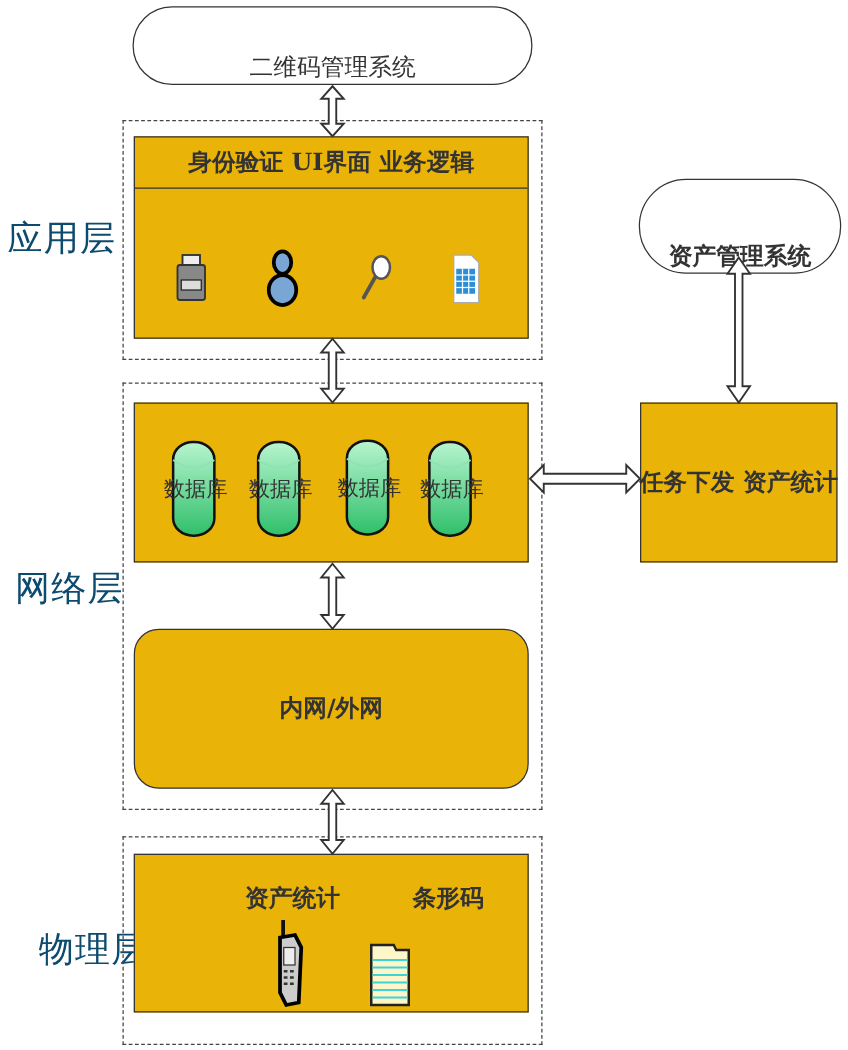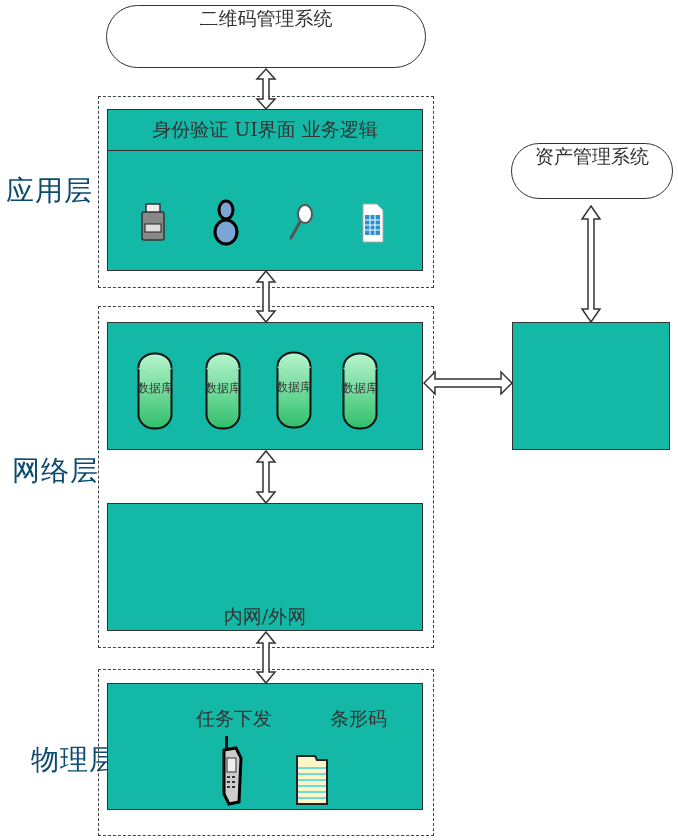--- a/index.html
+++ b/index.html
@@ -1,37 +1,37 @@
 <!DOCTYPE html>
 <html><head>
 <meta charset="utf-8">
 <style>
   html,body{margin:0;padding:0;background:#fff;}
   body{width:678px;height:840px;position:relative;overflow:hidden;
        font-family:"DejaVu Serif","Liberation Serif",serif;color:#222;}
   .abs{position:absolute;}
   .dash{position:absolute;border:1.5px dashed #444;box-sizing:border-box;}
-  .box{position:absolute;border:1.5px solid #333;background:#14b8a6;box-sizing:border-box;}
+  .box{position:absolute;border:1.5px solid #333;background:#eab308;box-sizing:border-box;font-weight:bold;}
   .pill{position:absolute;border:1.5px solid #333;background:#fff;box-sizing:border-box;
-        border-radius:40px/40px;display:flex;align-items:flex-start;justify-content:center;}
+        border-radius:40px/40px;display:flex;align-items:flex-end;justify-content:center;}
   .layer-label{position:absolute;font-size:28px;color:#0c4a6e;letter-spacing:1px;}
   .txt{font-size:19px;color:#333;white-space:nowrap;}
   .row{position:absolute;display:flex;justify-content:space-around;align-items:center;}
   svg{position:absolute;overflow:visible;}
   .db{position:absolute;width:36px;height:78px;}
-  .db-label{position:absolute;left:-6px;right:-6px;top:28px;text-align:center;font-size:12px;color:#333;white-space:nowrap;}
+  .db-label{position:absolute;left:-6px;right:-6px;top:28px;text-align:center;font-size:17px;color:#333;white-space:nowrap;}
 </style>
 </head>
 <body>
 
 <div class="pill" style="left:106px;top:5px;width:320px;height:63px;">
   <span class="txt">二维码管理系统</span>
 </div>
 
-<div class="pill" style="left:511px;top:143px;width:162px;height:56px;">
+<div class="pill" style="left:511px;top:143px;width:162px;height:76px;font-weight:bold;">
   <span class="txt">资产管理系统</span>
 </div>
 
 <div class="layer-label" style="left:6px;top:172px;">应用层</div>
 <div class="layer-label" style="left:12px;top:452px;">网络层</div>
 <div class="layer-label" style="left:6px;top:741px;margin-left:25px;">物理层</div>
 
 <div class="dash" style="left:98px;top:96px;width:336px;height:192px;"></div>
 <div class="dash" style="left:98px;top:306px;width:336px;height:342px;"></div>
 <div class="dash" style="left:98px;top:669px;width:336px;height:167px;"></div>
@@ -96,29 +96,30 @@
   <div class="db-label">数据库</div>
 </div>
 <div class="db" style="left:342px;top:352px;">
   <svg style="left:0;top:0;" width="36" height="78" viewBox="0 0 36 78">
     <rect x="1.5" y="1.5" width="33" height="75" rx="16" ry="14" fill="url(#dbg)" stroke="#111" stroke-width="2"></rect>
     <path d="M1.5 16 Q18 28 34.5 16" fill="none" stroke="#8fe2b1" stroke-width="1.5"></path>
   </svg>
   <div class="db-label">数据库</div>
 </div>
 
-<div class="box" style="left:107px;top:503px;width:316px;height:128px;display:flex;align-items:flex-end;justify-content:center;">
+<div class="box" style="left:107px;top:503px;width:316px;height:128px;display:flex;align-items:center;justify-content:center;border-radius:20px;">
   <span class="txt">内网/外网</span>
 </div>
 
 <div class="box" style="left:512px;top:322px;width:158px;height:128px;display:flex;flex-direction:column;align-items:center;justify-content:center;line-height:26px;">
+  <span class="txt">任务下发 资产统计</span>
 </div>
 
 <div class="box" style="left:107px;top:683px;width:316px;height:127px;">
-  <span class="txt abs" style="left:88px;top:22px;">任务下发</span>
+  <span class="txt abs" style="left:88px;top:22px;">资产统计</span>
   <span class="txt abs" style="left:182px;top:22px;margin-left:40px;">条形码</span>
   <svg style="left:113px;top:50px;" width="22" height="72" viewBox="0 0 22 72">
     <rect x="4" y="2" width="3" height="16" fill="#111"></rect>
     <path d="M3 16 L15 14 L20 24 L18 68 L8 70 L3 60 Z" fill="#ccc" stroke="#000" stroke-width="3"></path>
     <rect x="6" y="24" width="9" height="14" fill="#eee" stroke="#333" stroke-width="1"></rect>
     <g fill="#333">
         <rect x="6" y="42" width="3" height="2"></rect>
         <rect x="11" y="42" width="3" height="2"></rect>
         <rect x="6" y="47" width="3" height="2"></rect>
         <rect x="11" y="47" width="3" height="2"></rect>

